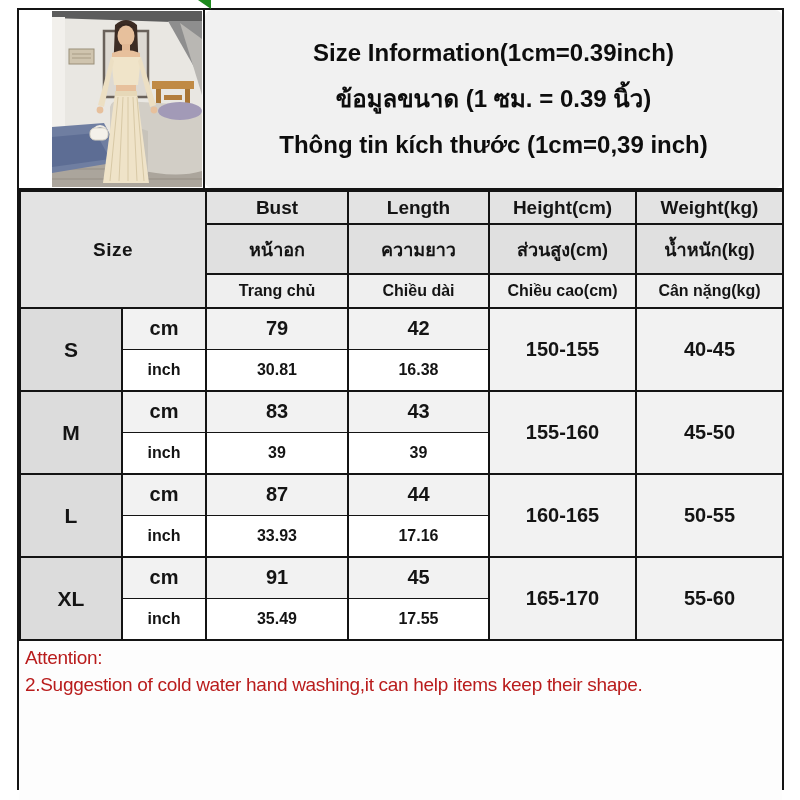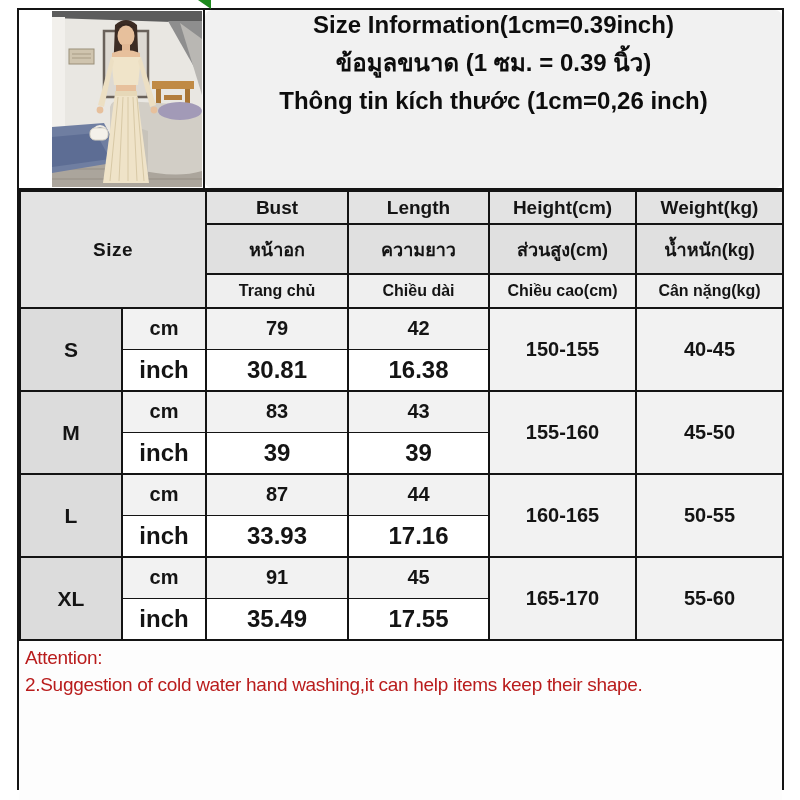--- a/index.html
+++ b/index.html
@@ -12,41 +12,41 @@
 
   
   .green-marker { position:absolute; left:198px; top:0; width:0; height:0;
                   border-top:9px solid #1f8a1f; border-left:13px solid transparent; }
 
   
   .top-band { display:flex; height:180px; border-bottom:2px solid #141414; }
   .photo-cell { width:186px; border-right:2px solid #141414; background:#ffffff;
                 display:flex; align-items:center; justify-content:flex-end; padding-right:1px; }
   .title-cell { flex:1; background:#f1f1f1; display:flex; flex-direction:column;
-                align-items:center; gap:8px;border-radius:7px; }
+                align-items:center; justify-content:center; gap:16px;border-radius:7px; }
   .title-line { font-weight:bold; font-size:24px; line-height:30px; text-align:center; color:#0d0d0d; }
 
   
   table.size-table { width:763px; border-collapse:collapse; table-layout:fixed; }
   table.size-table td { border:2px solid #141414; text-align:center; vertical-align:middle;
                         font-weight:bold; overflow:hidden; }
   col.c-size { width:102px; } col.c-unit { width:84px; }
   col.c-bust { width:142px; } col.c-len { width:141px; }
   col.c-hgt { width:147px; } col.c-wgt { width:147px; }
 
   td.size-big { background:#d9d9d9; font-size:36px; letter-spacing:0.5px; }
   tr.hdr-en td { height:33px; background:#e3e3e3; font-size:19px;margin-top:34px; }
   tr.hdr-th td { height:50px; background:#e0e0e0; font-size:18px; }
   tr.hdr-vi td { height:34px; background:#efefef; font-size:16px; }
 
   tr.cm-row td { height:41px; }
   tr.inch-row td { height:42px; }
   td.size-letter { background:#dcdcdc; font-size:21px; }
   td.unit-cm, td.val-cm { background:#f2f2f2; font-size:20px; }
-  td.unit-inch, td.val-inch { background:#ffffff; font-size:24px; }
+  td.unit-inch, td.val-inch { background:#ffffff; font-size:16px; }
   td.range-cell { background:#f2f2f2; font-size:20px;margin-top:48px; }
   tr.cm-row td.thin-b { border-bottom-width:1px; }
   tr.inch-row td.thin-t { border-top-width:1px; }
 
   
   .attention { height:166px; background:#fdfdfd; padding:3px 8px 0 6px;
                font-size:19px; line-height:27px; letter-spacing:-0.3px; color:#b91c1c; }
   .attention p { margin:0; }
 
   svg .pleat { stroke:#d8c9a6; stroke-width:1; }
@@ -115,21 +115,21 @@
             </g>
 
             <path d="M42,118 Q48,112 54,118" stroke="#efece4" stroke-width="2" fill="none"></path>
             <rect x="38" y="117" width="18" height="12" rx="5" fill="#f4f1ea" stroke="#d8d3c6" stroke-width="1"></rect>
           </g>
         </svg>
       </div>
       <div class="title-cell">
         <div class="title-line">Size Information(1cm=0.39inch)</div>
         <div class="title-line">ข้อมูลขนาด (1 ซม. = 0.39 นิ้ว)</div>
-        <div class="title-line">Thông tin kích thước (1cm=0,26 inch)</div>
+        <div class="title-line">Thông tin kích thước (1cm=0,39 inch)</div>
       </div>
     </div>
 
     <table class="size-table">
       <colgroup>
         <col class="c-size">
           <col class="c-unit">
           <col class="c-bust">
         <col class="c-len">
           <col class="c-hgt">

